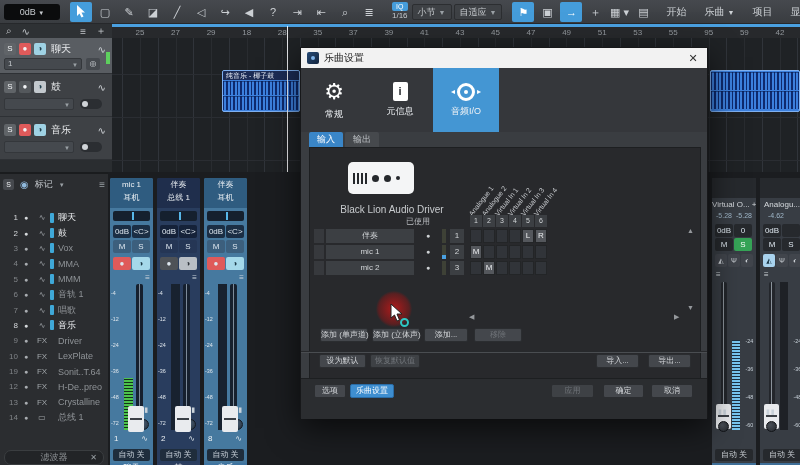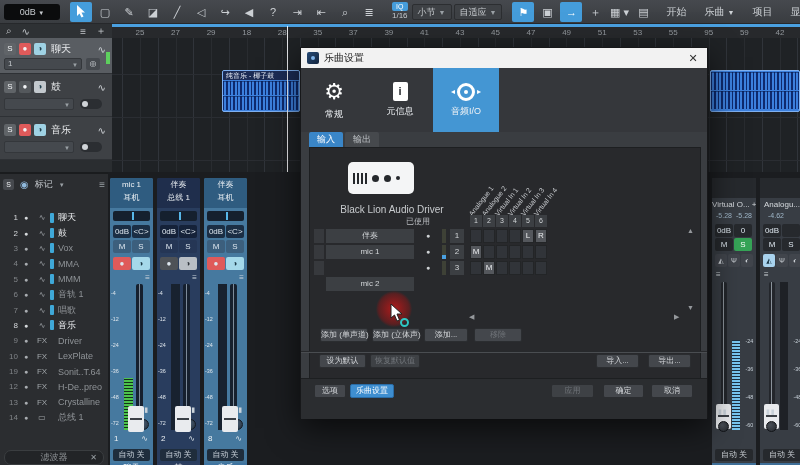--- a/index.html
+++ b/index.html
@@ -721,21 +721,21 @@
           <span class="mrow-d" style="top:97px">●</span>
           <span class="mrow-i blu" style="top:97px"></span>
           <span class="mrow-num" style="top:97px">2</span>
           <span class="mcell on" style="left:160px;top:97px">M</span>
           <span class="mcell" style="left:173px;top:97px"></span>
           <span class="mcell" style="left:186px;top:97px"></span>
           <span class="mcell" style="left:199px;top:97px"></span>
           <span class="mcell" style="left:212px;top:97px"></span>
           <span class="mcell" style="left:225px;top:97px"></span>
           <span class="mrow-h" style="top:113px"></span>
-          <span class="mrow-n" style="top:129px">mic 2</span>
+          <span class="mrow-n" style="top:113px">mic 2</span>
           <span class="mrow-d" style="top:113px">●</span>
           <span class="mrow-i" style="top:113px"></span>
           <span class="mrow-num" style="top:113px">3</span>
           <span class="mcell" style="left:160px;top:113px"></span>
           <span class="mcell on" style="left:173px;top:113px">M</span>
           <span class="mcell" style="left:186px;top:113px"></span>
           <span class="mcell" style="left:199px;top:113px"></span>
           <span class="mcell" style="left:212px;top:113px"></span>
           <span class="mcell" style="left:225px;top:113px"></span>
         </div>

